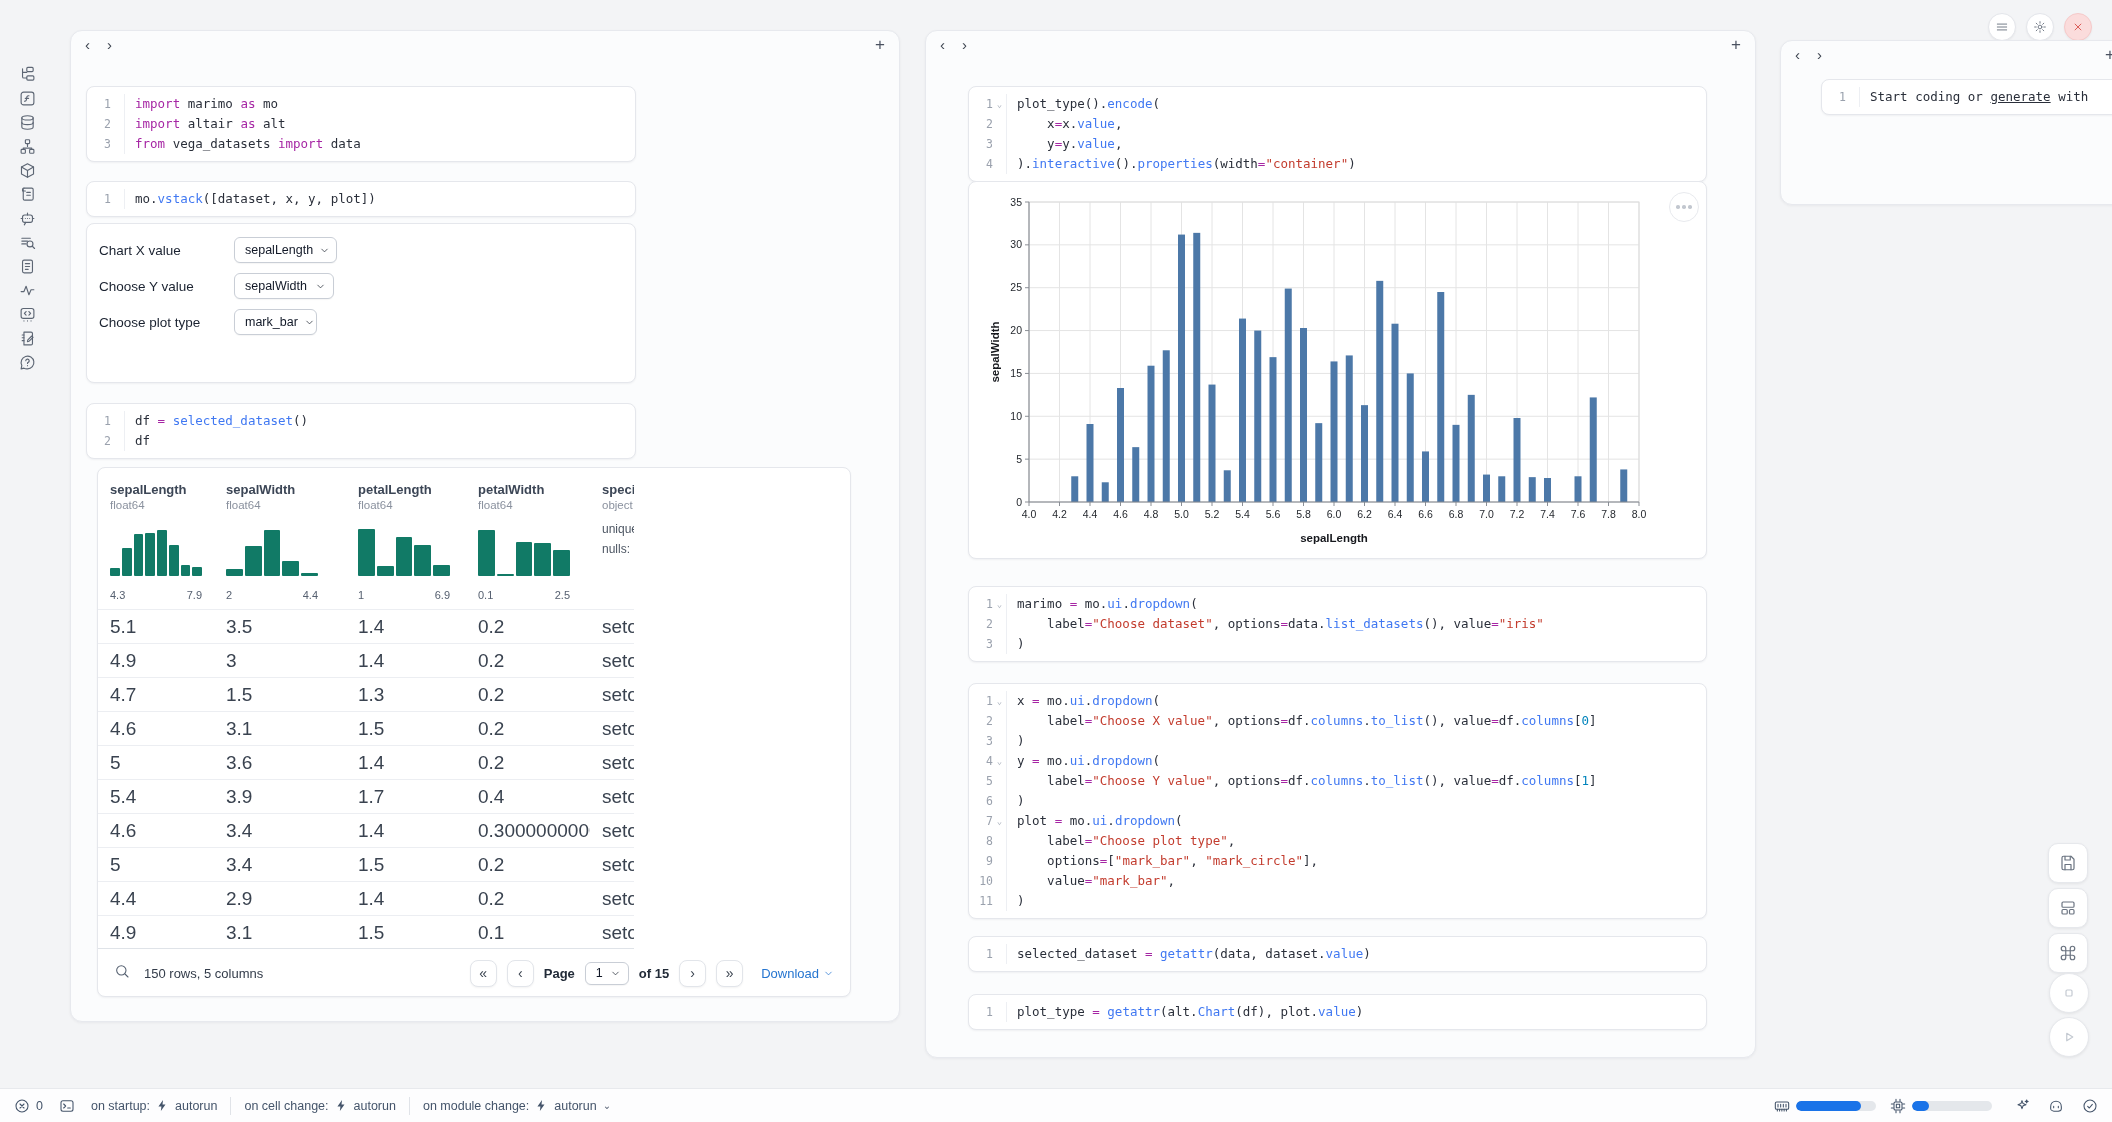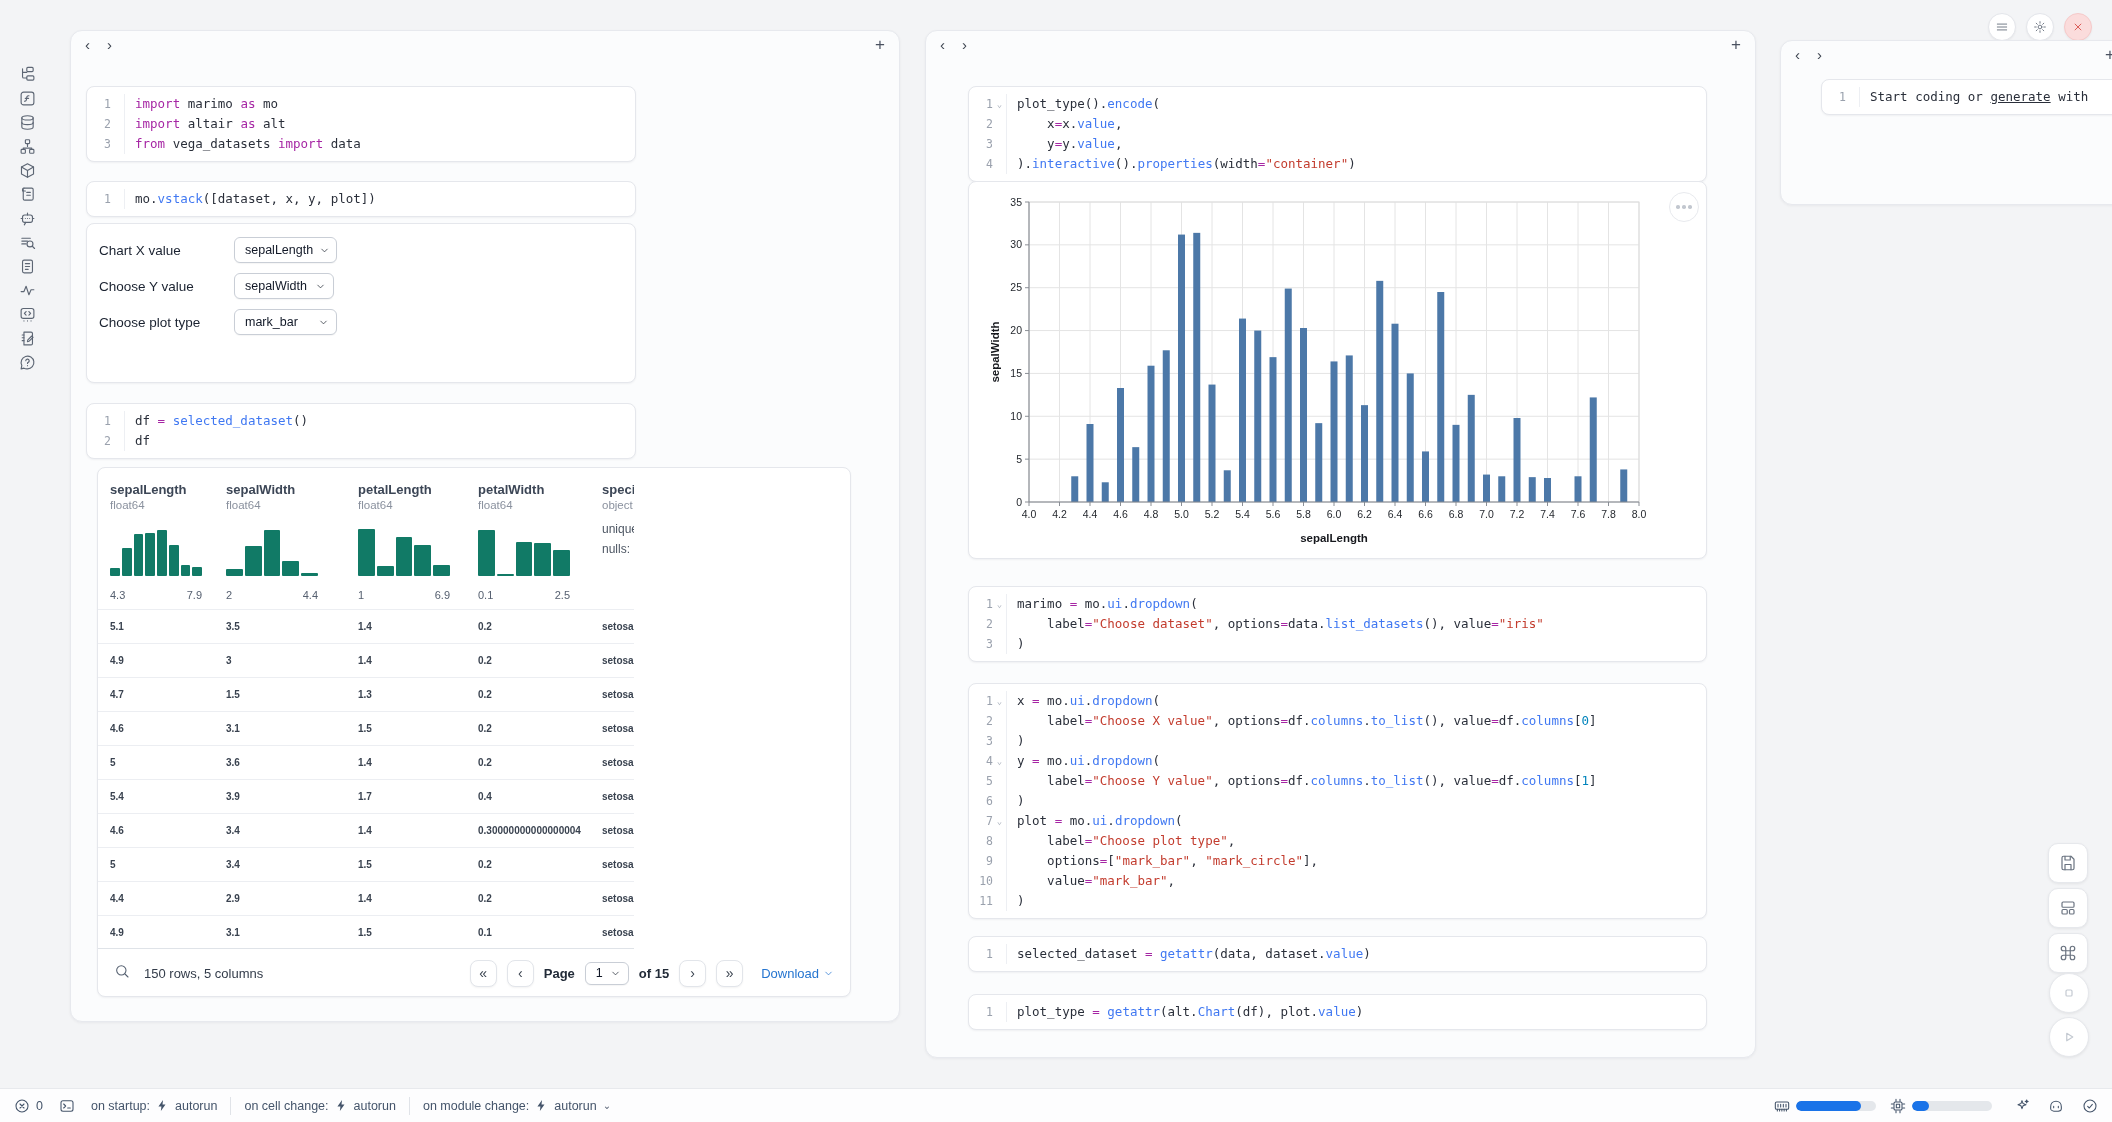--- a/index.html
+++ b/index.html
@@ -51,22 +51,22 @@
   .th-cell { padding:14px 6px 8px 12px; overflow:hidden; white-space:nowrap; }
   .th-name { font-size:13px; font-weight:bold; color:#3c4656; }
   .th-dtype { font-size:11.5px; color:#8a919e; margin-top:2px; }
   .hist { height:55px; margin-top:10px; display:flex; align-items:flex-end; gap:2px; width:92px; }
   .hist div { flex:1; border-radius:1px; }
   .hist-range { width:92px; display:flex; justify-content:space-between; font-size:11px;
                 color:#566070; margin-top:13px; }
   .th-stats { margin-top:8px; font-size:12px; color:#4d5663; line-height:20px; }
   .tr-row { display:grid; border-top:1px solid #eceef2; }
   .tr-row:first-child { border-top:none; }
-  .td-cell { height:33px; line-height:33px; padding-left:12px; font-size:10px; color:#3a4350;
-             overflow:hidden; white-space:nowrap;font-weight:bold; }
+  .td-cell { height:33px; line-height:33px; padding-left:12px; font-size:19px; color:#3a4350;
+             overflow:hidden; white-space:nowrap; }
   .tbl-footer { height:48px; display:flex; align-items:center; padding:0 16px; gap:10px; }
   .tf-summary { font-size:13px; color:#333c4a; margin-left:4px; }
   .pg-btn { width:27px; height:27px; border:1px solid #e2e5ea; border-radius:8px; background:#fff;
             box-shadow:0 1px 2px rgba(0,0,0,.05); display:flex; align-items:center; justify-content:center;
             font-size:14px; color:#3b4450; cursor:pointer; }
   .pg-text { font-size:13px; color:#222b38;font-weight:bold; }
   .pg-select { width:44px; height:23px; }
   .dl-link { font-size:13px; color:#2575d0; display:flex; align-items:center; gap:4px; cursor:pointer; }
   .dl-link svg { width:11px; height:11px; }
   .spacer { flex:1; }
@@ -240,21 +240,21 @@
             <span class="dd-label">Choose Y value</span>
             <span class="ui-select" style="width: 100px;">
               <span>sepalWidth</span>
               <svg class="icon" viewBox="0 0 24 24">
                 <path d="M6 9l6 6 6-6"></path>
               </svg>
             </span>
           </div>
           <div class="dd-row">
             <span class="dd-label">Choose plot type</span>
-            <span class="ui-select" style="width: 103px; align-items: center;">
+            <span class="ui-select" style="width: 83px; align-items: center;">
               <span>mark_bar</span>
               <svg class="icon" viewBox="0 0 24 24">
                 <path d="M6 9l6 6 6-6"></path>
               </svg>
             </span>
           </div>
         </div>
     </div>
 
     <div class="cellbox" style="left:15px; top:372px; width:550px;">

